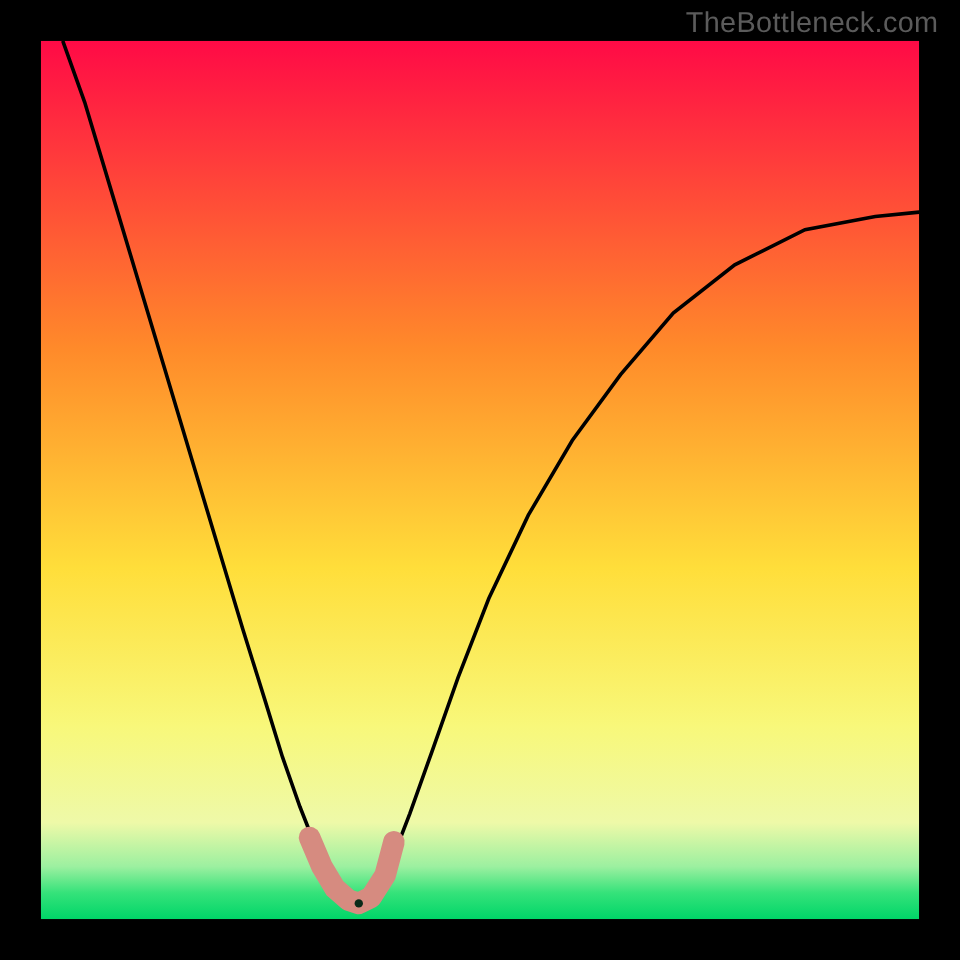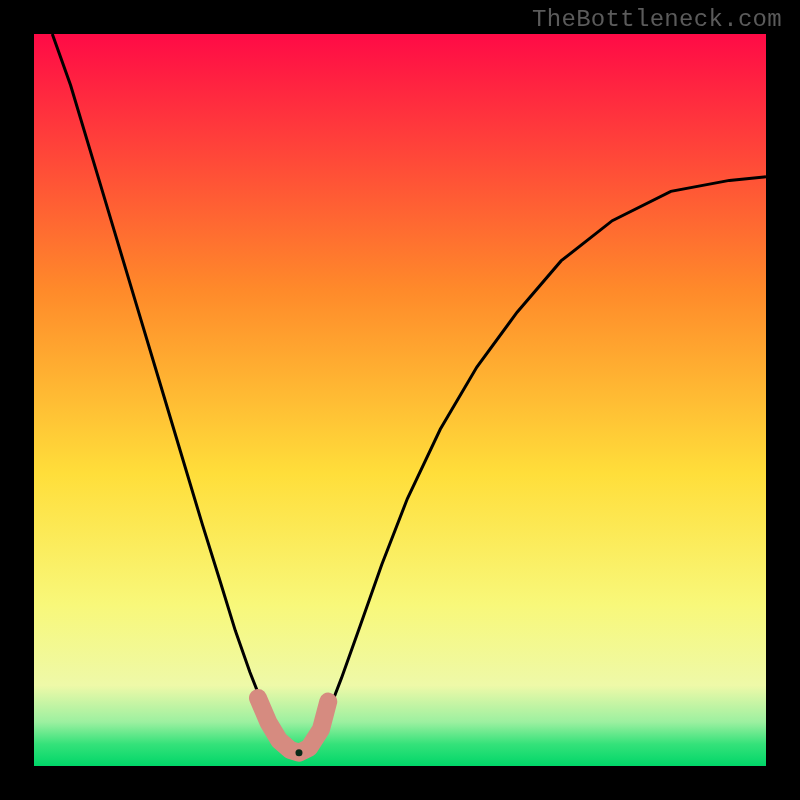--- a/index.html
+++ b/index.html
@@ -22,21 +22,21 @@
     position: absolute;
     left: 34px;
     top: 34px;
     width: 732px;
     height: 732px;
   }
   .watermark {
     position: absolute;
     top: 6px;
     right: 18px;
-    font-family: Liberation Mono, monospace;
+    font-family: Liberation Sans, sans-serif;
     font-size: 24px;
     color: #5b5b5b;
     letter-spacing: 0.3px;
   }
 </style>
 </head>
 <body>
 
 <div class="frame">
   <div class="watermark">TheBottleneck.com</div>

